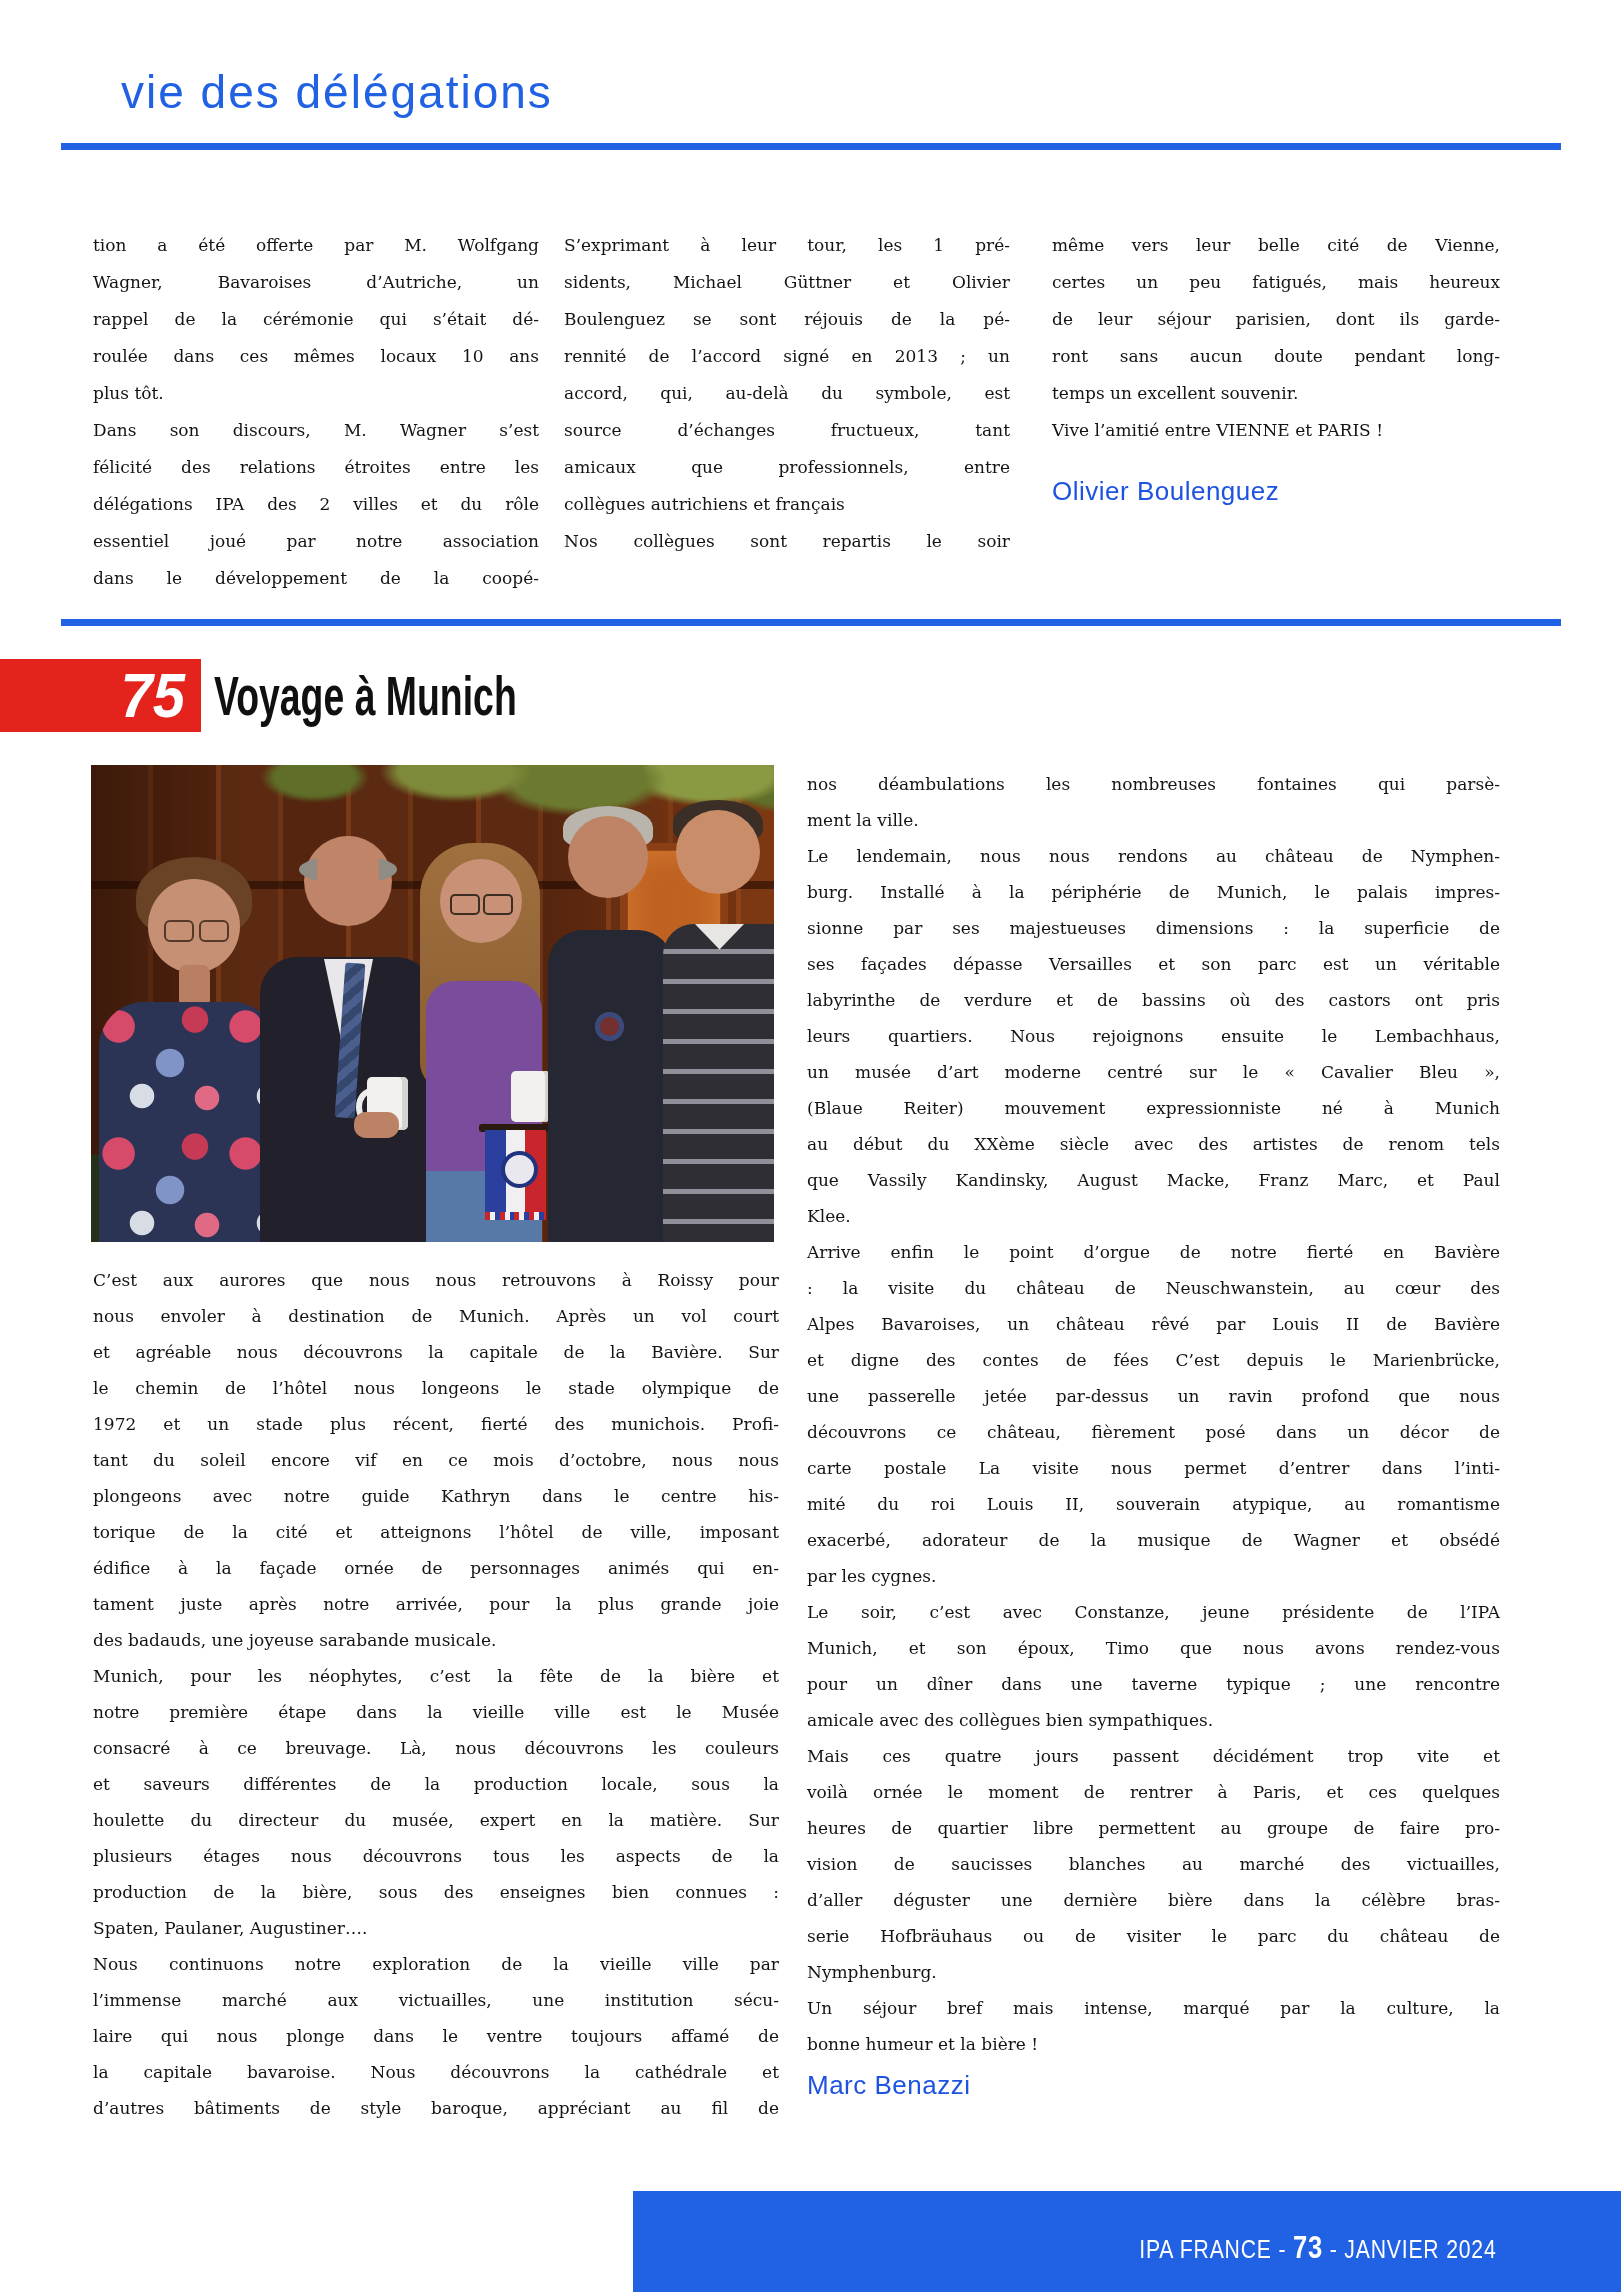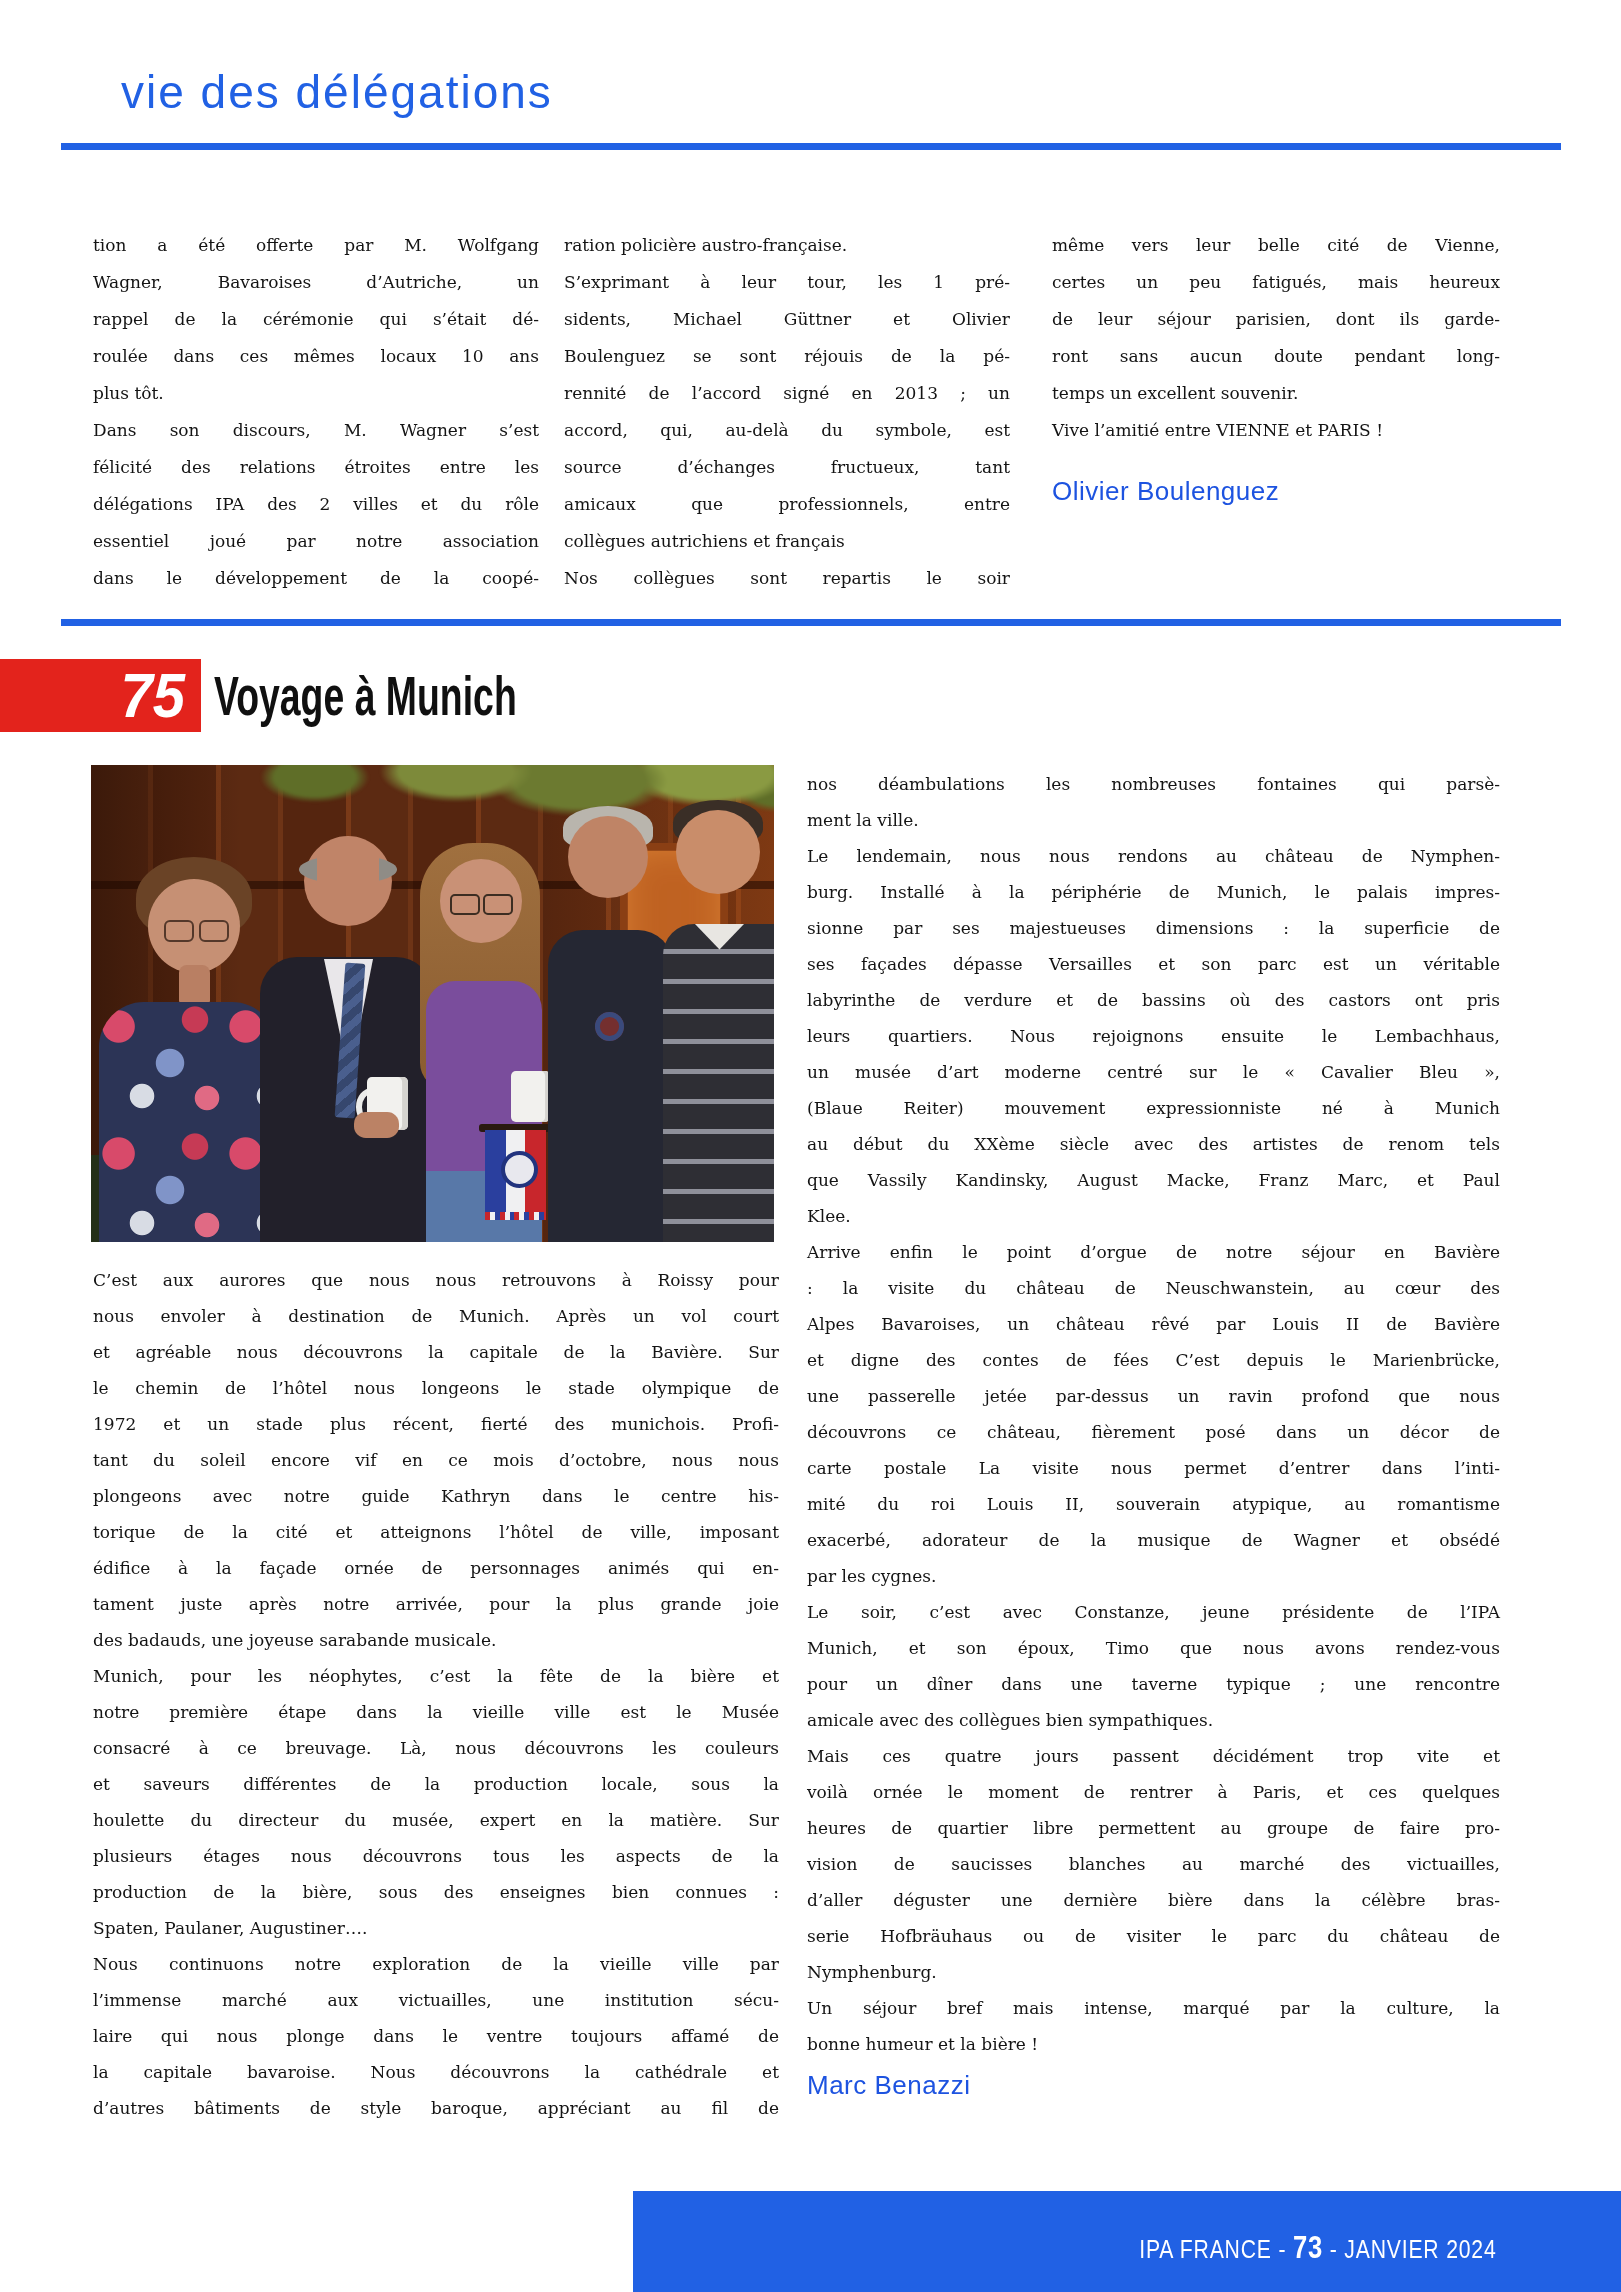--- a/index.html
+++ b/index.html
@@ -152,21 +152,20 @@
       <div class="line">rappel de la cérémonie qui s’était dé-</div>
       <div class="line">roulée dans ces mêmes locaux 10 ans</div>
       <div class="line para-end">plus tôt.</div>
       <div class="line">Dans son discours, M. Wagner s’est</div>
       <div class="line">félicité des relations étroites entre les</div>
       <div class="line">délégations IPA des 2 villes et du rôle</div>
       <div class="line">essentiel joué par notre association</div>
       <div class="line">dans le développement de la coopé-</div>
     </div>
   <div class="col topcol" style="left:564px;width:446px">
-      <div class="line para-end">ration policière austro-française.</div>
       <div class="line">S’exprimant à leur tour, les 1 pré-</div>
       <div class="line">sidents, Michael Güttner et Olivier</div>
       <div class="line">Boulenguez se sont réjouis de la pé-</div>
       <div class="line">rennité de l’accord signé en 2013 ; un</div>
       <div class="line">accord, qui, au-delà du symbole, est</div>
       <div class="line">source d’échanges fructueux, tant</div>
       <div class="line">amicaux que professionnels, entre</div>
       <div class="line para-end">collègues autrichiens et français</div>
       <div class="line">Nos collègues sont repartis le soir</div>
     </div>
@@ -274,21 +273,21 @@
       <div class="line">burg. Installé à la périphérie de Munich, le palais impres-</div>
       <div class="line">sionne par ses majestueuses dimensions : la superficie de</div>
       <div class="line">ses façades dépasse Versailles et son parc est un véritable</div>
       <div class="line">labyrinthe de verdure et de bassins où des castors ont pris</div>
       <div class="line">leurs quartiers. Nous rejoignons ensuite le Lembachhaus,</div>
       <div class="line">un musée d’art moderne centré sur le « Cavalier Bleu »,</div>
       <div class="line">(Blaue Reiter) mouvement expressionniste né à Munich</div>
       <div class="line">au début du XXème siècle avec des artistes de renom tels</div>
       <div class="line">que Vassily Kandinsky, August Macke, Franz Marc, et Paul</div>
       <div class="line para-end">Klee.</div>
-      <div class="line">Arrive enfin le point d’orgue de notre séjour en Bavière</div>
+      <div class="line">Arrive enfin le point d’orgue de notre fierté en Bavière</div>
       <div class="line">: la visite du château de Neuschwanstein, au cœur des</div>
       <div class="line">Alpes Bavaroises, un château rêvé par Louis II de Bavière</div>
       <div class="line">et digne des contes de fées C’est depuis le Marienbrücke,</div>
       <div class="line">une passerelle jetée par-dessus un ravin profond que nous</div>
       <div class="line">découvrons ce château, fièrement posé dans un décor de</div>
       <div class="line">carte postale La visite nous permet d’entrer dans l’inti-</div>
       <div class="line">mité du roi Louis II, souverain atypique, au romantisme</div>
       <div class="line">exacerbé, adorateur de la musique de Wagner et obsédé</div>
       <div class="line para-end">par les cygnes.</div>
       <div class="line">Le soir, c’est avec Constanze, jeune présidente de l’IPA</div>

